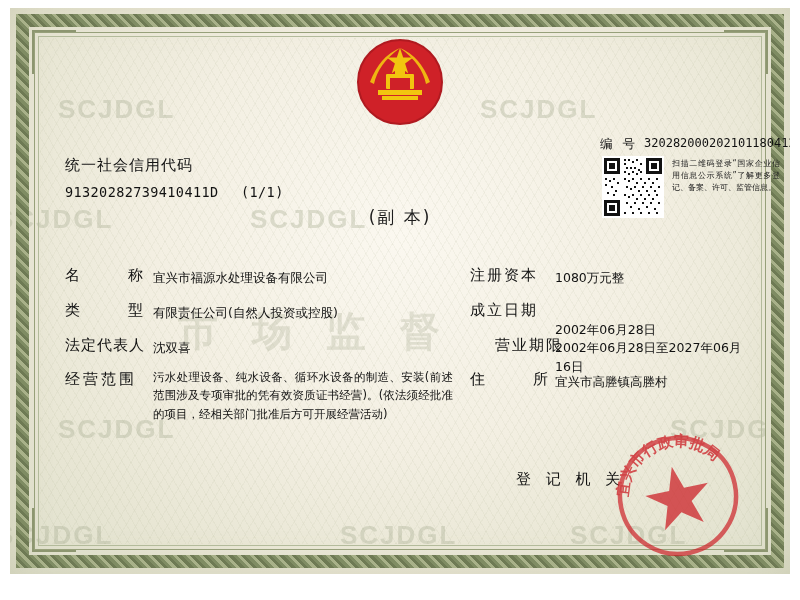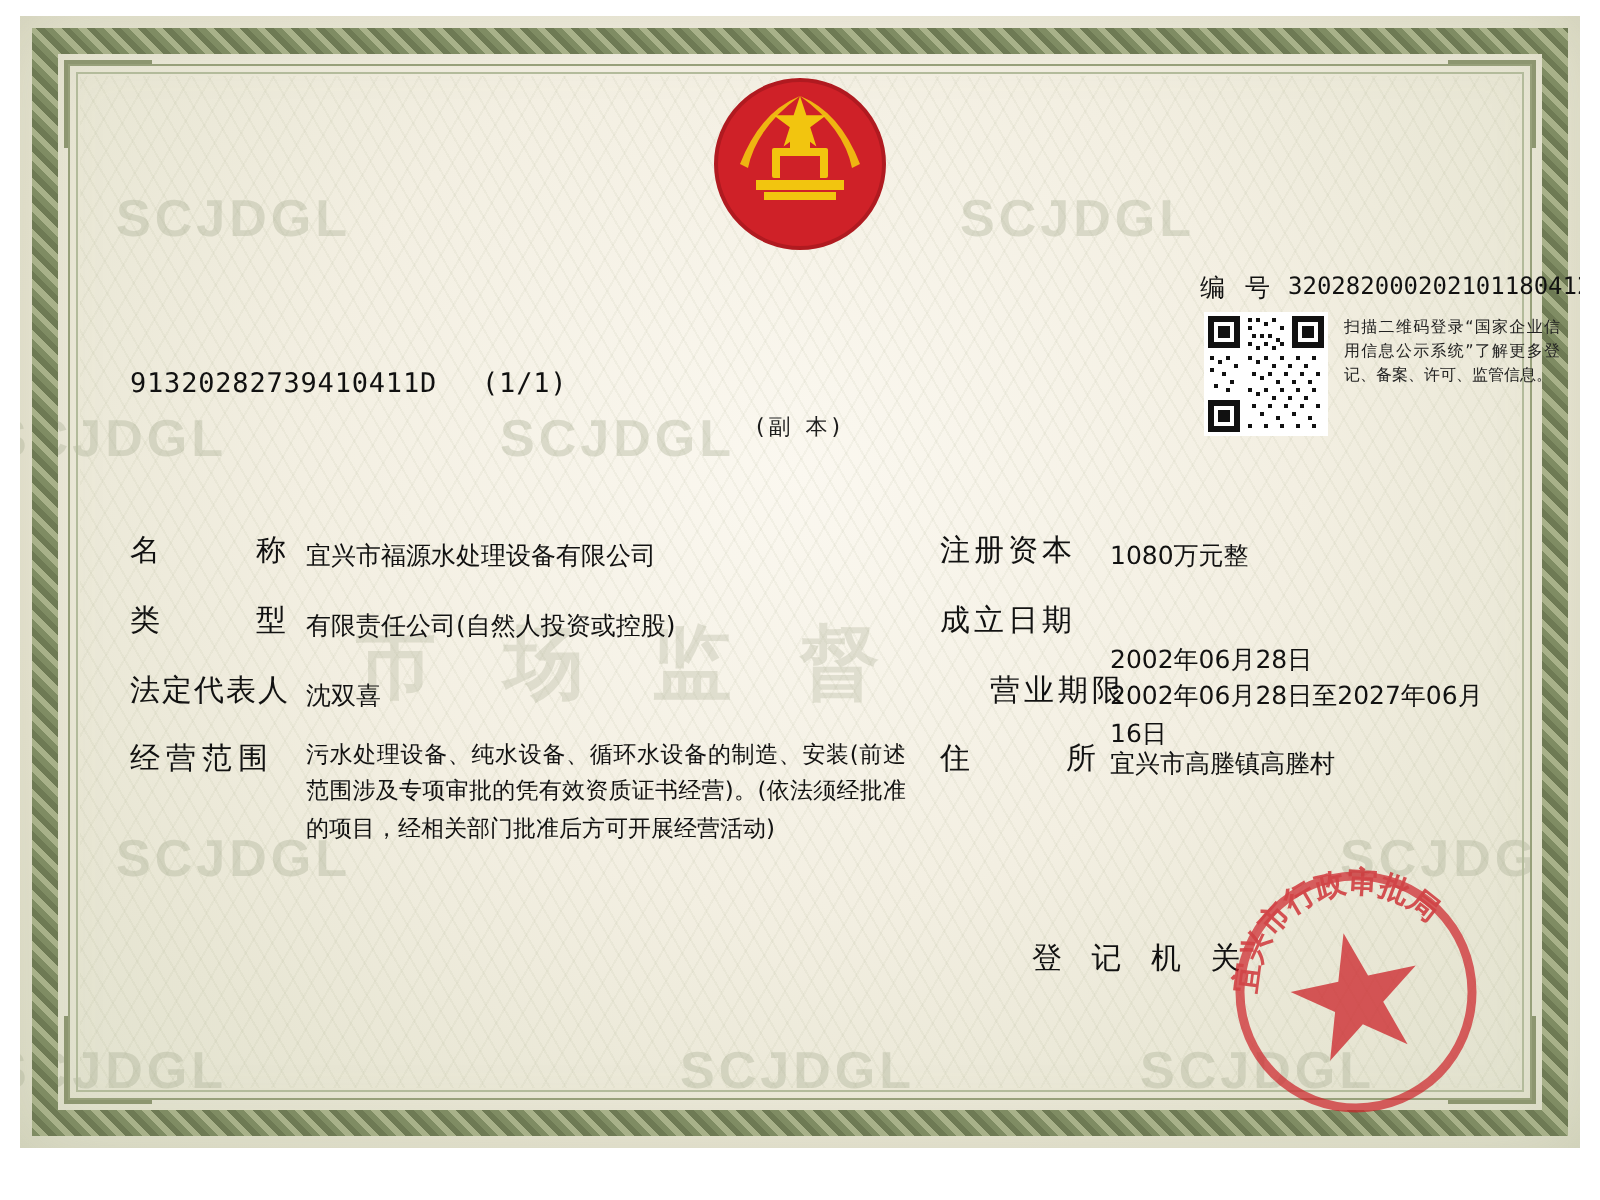--- a/index.html
+++ b/index.html
@@ -115,21 +115,21 @@
     font-weight: bold;
     letter-spacing: 9px;
     color: #a8191c;
     text-shadow: 0 1px 0 rgba(255,255,255,0.45);
   }
   .subtitle {
     position: absolute;
     left: 0; right: 0;
     top: 198px;
     text-align: center;
-    font-size: 11px;
+    font-size: 17px;
     color: #1d1d1d;
     letter-spacing: 2px;
   }
 
   
   .uscc-label {
     position: absolute;
     left: 55px;
     top: 148px;
     font-size: 15px;
@@ -283,20 +283,21 @@
         <rect x="38" y="44" width="28" height="15" rx="1" fill="#f2c50f"></rect>
         <rect x="42" y="48" width="20" height="11" fill="#cf2128"></rect>
         <rect x="47" y="30" width="10" height="14" fill="#f2c50f"></rect>
         <path d="M22 52 q10 -26 30 -34 q-22 16 -26 36 z" fill="#f2c50f" opacity="0.9"></path>
         <path d="M82 52 q-10 -26 -30 -34 q22 16 26 36 z" fill="#f2c50f" opacity="0.9"></path>
       </svg>
     </div>
 
     <div class="subtitle">(副 本)</div>
 
+    <div class="uscc-label">统一社会信用代码</div>
     <div class="uscc-value">
       <span>91320282739410411D</span>
       <span style="margin-left:14px;text-align:center;">(1/1)</span>
     </div>
 
     <div class="no-label">编 号</div>
     <div class="no-value">320282000202101180412</div>
 
     <div class="qr">
       <svg viewBox="0 0 62 62" width="62" height="62">

